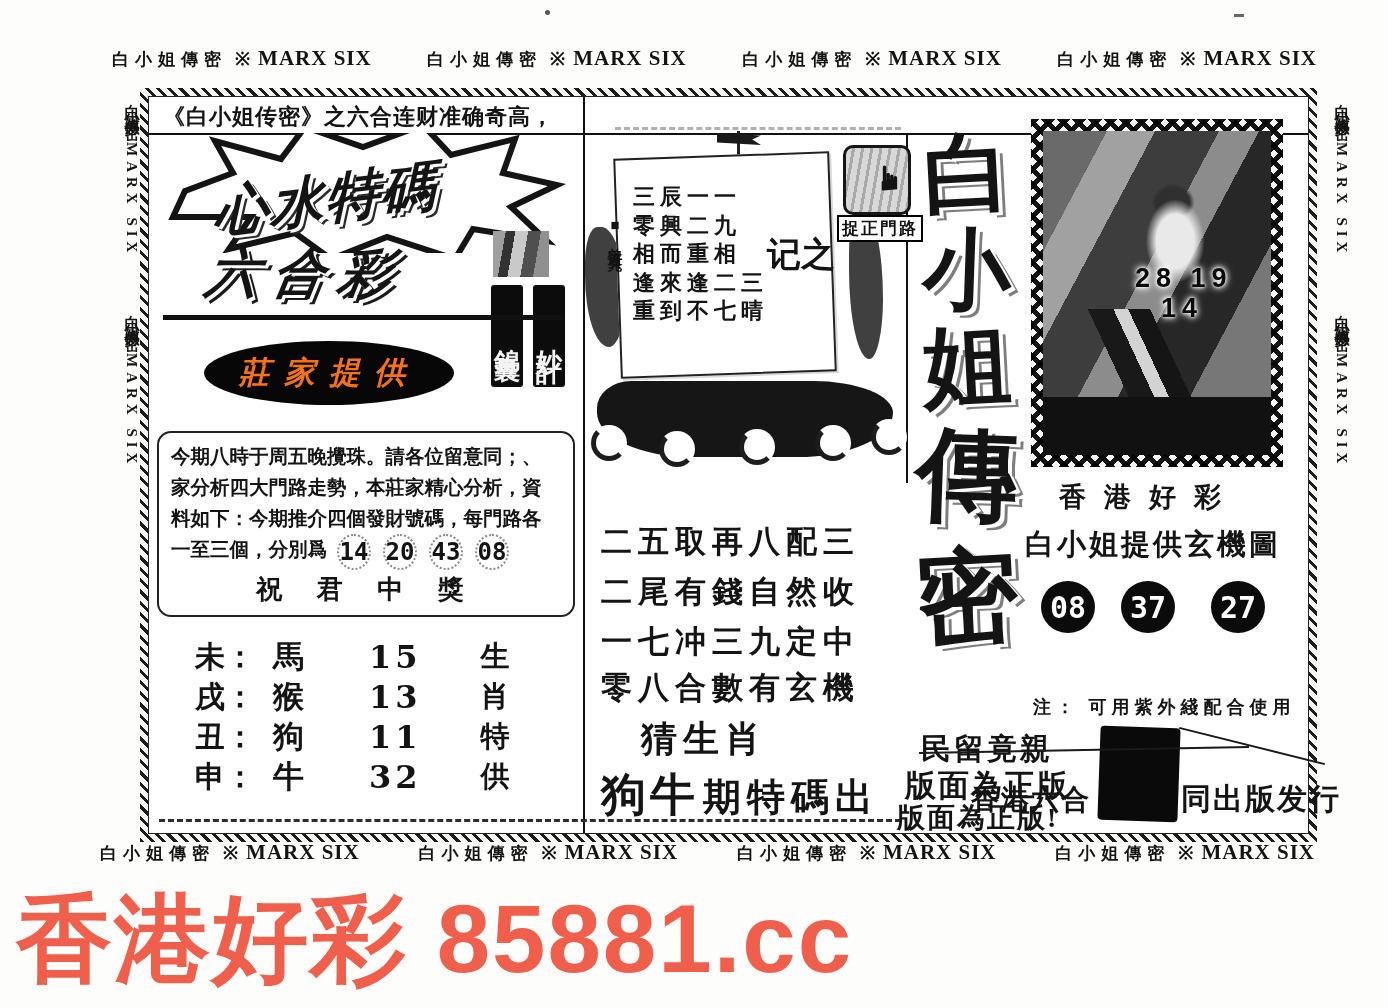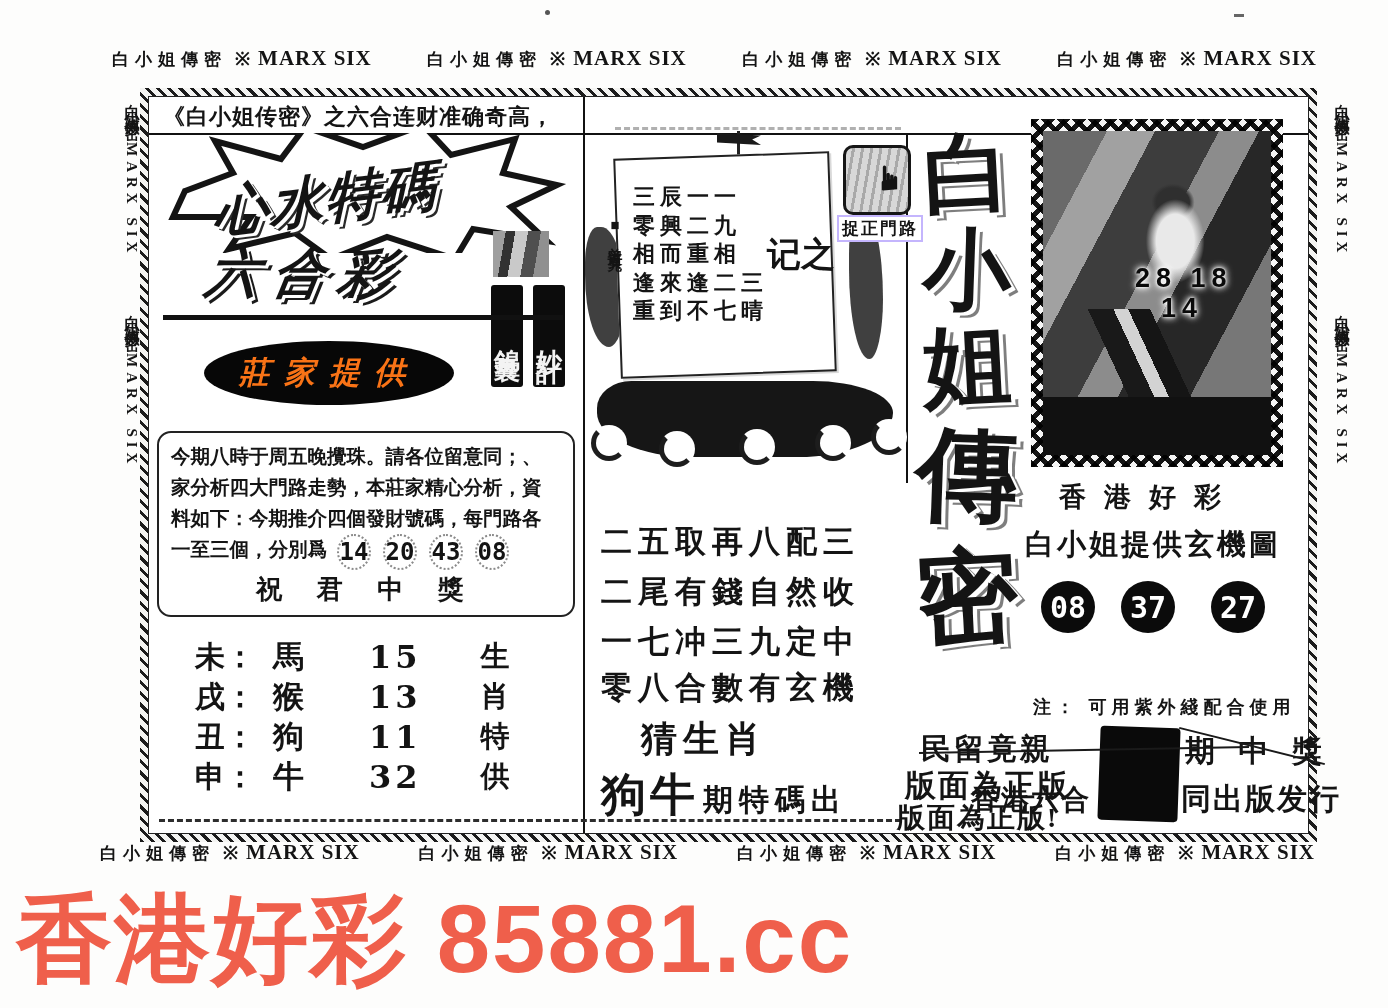--- a/index.html
+++ b/index.html
@@ -71,28 +71,28 @@
         border-radius:18% 42% 50% 50%/55% 65% 90% 90%;}
   .wave{position:absolute;bottom:2px;width:26px;height:26px;border:5px solid #1d1d1d;border-radius:50%;
         border-top-color:transparent;border-right-color:transparent;background:#fff;}
   .mast{position:absolute;left:148px;top:0px;width:3px;height:48px;background:#222;}
   .flag{position:absolute;left:128px;top:2px;width:44px;height:12px;background:#1a1a1a;
         clip-path:polygon(0 0,100% 20%,80% 55%,100% 100%,0 80%);}
   .sidewing{position:absolute;width:40px;height:120px;background:#1f1f1f;opacity:.85;border-radius:30% 60% 40% 60%;}
   .handbox{position:absolute;left:694px;top:48px;width:62px;height:64px;border:3px solid #161616;border-radius:10px;
            background:repeating-linear-gradient(100deg,#d8d8d8 0 6px,#a9a9a9 6px 9px);overflow:hidden;}
   .handbox .hand{position:absolute;right:4px;top:10px;font-size:34px;transform:rotate(-90deg);}
-  .handlabel{position:absolute;left:688px;top:118px;border:2px solid #c4b5fd;background:#fff;padding:0 3px;
+  .handlabel{position:absolute;left:688px;top:118px;border:2px solid #000000;background:#fff;padding:0 3px;
              font-size:17px;font-weight:900;letter-spacing:2px;}
   .poem-title{position:absolute;left:476px;top:370px;font-size:33px;font-weight:900;letter-spacing:6px;}
   .poem-line{position:absolute;left:452px;width:300px;font-size:31px;font-weight:900;letter-spacing:6px;}
   .guess{position:absolute;left:492px;top:618px;font-size:36px;font-weight:900;letter-spacing:6px;}
   .guessrow{position:absolute;left:452px;top:668px;}
   .guessrow .big{font-size:45px;font-weight:900;letter-spacing:4px;}
-  .guessrow .small{font-size:30px;font-weight:900;letter-spacing:6px;}
+  .guessrow .small{font-size:38px;font-weight:900;letter-spacing:6px;}
   
   .vtitle{position:absolute;left:752px;top:30px;width:132px;display:flex;flex-direction:column;align-items:center;}
   .vtitle span{font-size:88px;line-height:96px;font-weight:900;
                text-shadow:4px 3px 0 #fff,7px 5px 0 rgba(20,20,20,.55);}
   .vtitle span:nth-child(odd){transform:rotate(-3deg);}
   .vtitle span:nth-child(even){transform:rotate(2deg);}
   .vtitle .grow{font-size:102px;line-height:122px;}
   .photo-frame{position:absolute;left:882px;top:22px;width:252px;height:348px;box-sizing:border-box;padding:12px;
       background:repeating-linear-gradient(45deg,#141414 0 5px,#fafafa 5px 11px),
                  repeating-linear-gradient(-45deg,#141414 0 5px,#fafafa 5px 11px);
@@ -278,36 +278,35 @@
       <span>小</span>
       <span>姐</span>
       <span class="grow">傳</span>
       <span class="grow">密</span>
     </div>
 
     <div class="photo-frame">
       <div class="photo">
         <div class="legs"></div>
         <div class="base"></div>
-        <div class="pnum pnum1">28 18</div>
+        <div class="pnum pnum1">28 19</div>
         <div class="pnum pnum2">14</div>
       </div>
     </div>
 
     <div class="issue">香港好彩</div>
     <div class="mystic">白小姐提供玄機圖</div>
     <div class="circles">
       <div class="circle">08</div>
       <div class="circle">37</div>
       <div class="circle">27</div>
     </div>
     <div class="uvnote">注： 可用紫外綫配合使用</div>
 
     <div class="ovl ovl1">民留竟親</div>
-    <div class="ovl ovl1b">期 中 獎</div>
     <div class="ovl ovl2">版面為正版</div>
     <div class="ovl ovl3">香港六合</div>
     <div class="ovl ovl3b">同出版发行</div>
     <div class="ovl ovl4">版面為正版!</div>
     <div class="blob"></div>
     <div class="strike strike1"></div>
     <div class="strike strike2"></div>
 
   </div>
   </div>

